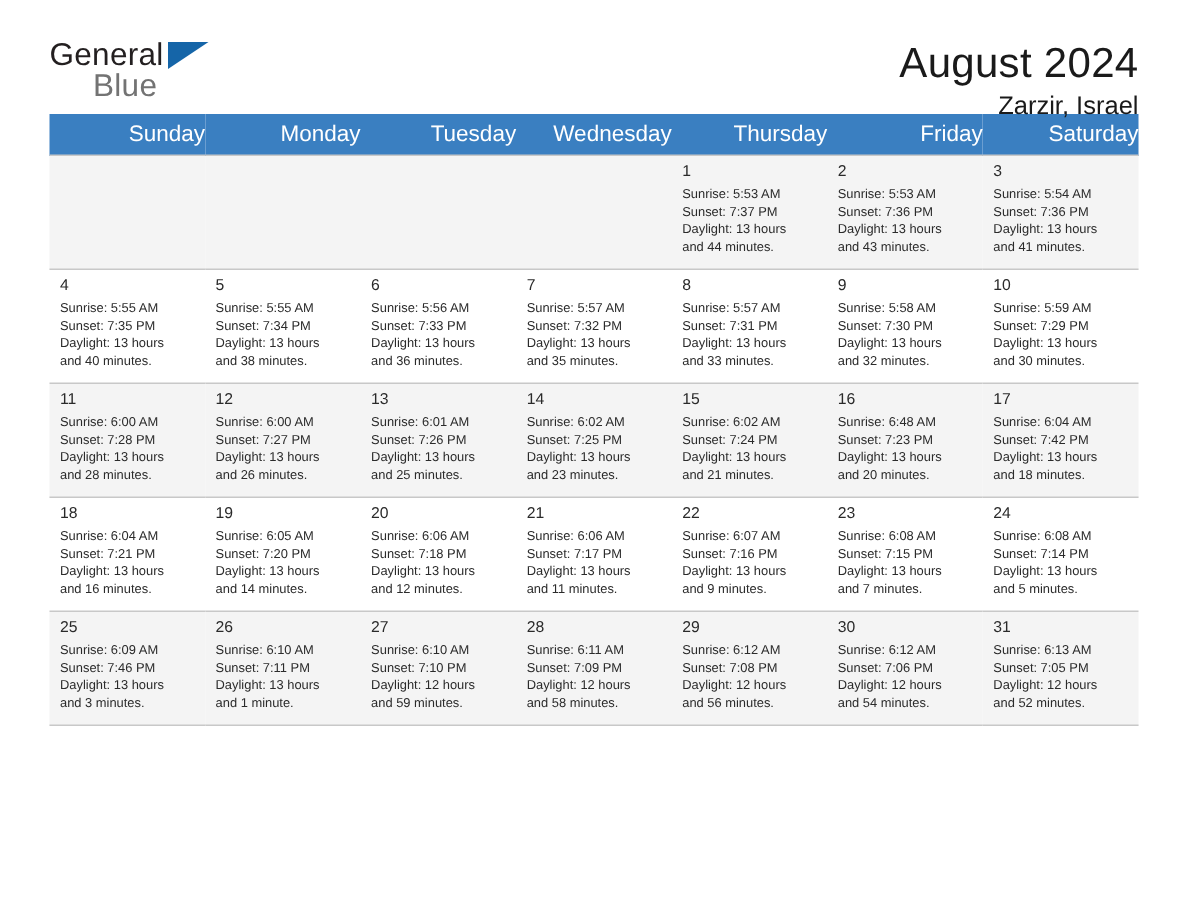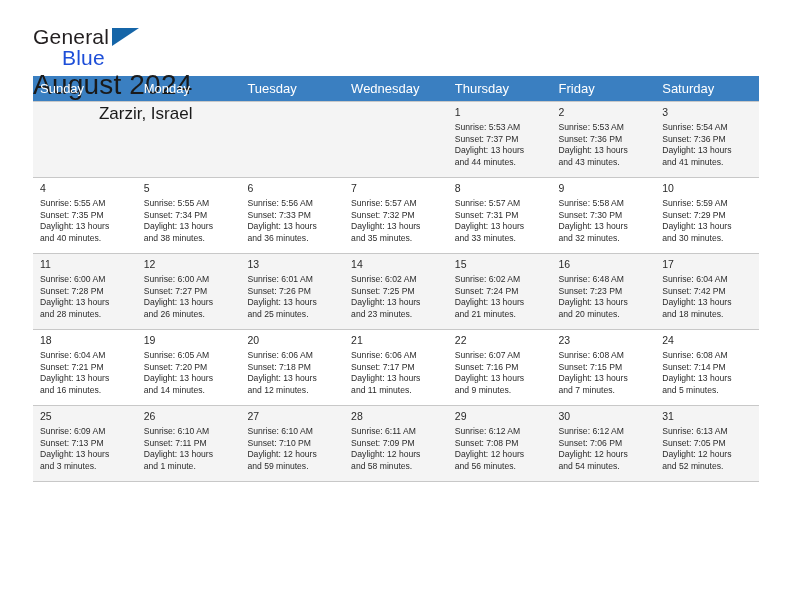--- a/index.html
+++ b/index.html
@@ -24,38 +24,37 @@
   }
 
   
   .header {
     display: flex;
     align-items: flex-start;
     justify-content: space-between;
     height: 72px;
     padding-top: 25px;
     box-sizing: border-box;
-    flex-direction: column;
   }
   .brand {
     position: relative;
     width: 180px;
     padding-top: 2px;
   }
   .brand-line1 {
     font-size: 21px;
     letter-spacing: 0.2px;
     color: #231f20;
     line-height: 20px;
     display: block;
   }
   .brand-line2 {
     font-size: 21px;
     letter-spacing: 0.2px;
-    color: #1d4ed8;
+    color: #737373;
     line-height: 21px;
     display: block;
     margin-left: 29px;
   }
   .brand-triangle {
     position: absolute;
     left: 79px;
     top: 3px;
     width: 0;
     height: 0;
@@ -83,23 +82,23 @@
   
   .calendar {
     width: 726px;
     border-collapse: collapse;
     table-layout: fixed;
     margin-top: 4px;
   }
   .calendar th {
     background: #3a7fc1;
     color: #ffffff;
-    font-size: 13px;
+    font-size: 15px;
     font-weight: normal;
-    text-align: left;
+    text-align: right;
     padding: 5px 0 5px 7px;
     height: 13px;
     border: none;
   }
   .calendar td {
     vertical-align: top;
     height: 76px;
     padding: 3px 7px 4px 7px;
     border-top: 1px solid #c8c8c8;
     border-bottom: 1px solid #c8c8c8;
@@ -386,21 +385,21 @@
               <span class="detail">Daylight: 13 hours</span>
               <span class="detail">and 5 minutes.</span>
             </span>
           </td>
         </tr>
         <tr class="shaded">
           <td>
             <span class="cell-inner">
               <span class="daynum">25</span>
               <span class="detail">Sunrise: 6:09 AM</span>
-              <span class="detail">Sunset: 7:13 PM</span>
+              <span class="detail">Sunset: 7:46 PM</span>
               <span class="detail">Daylight: 13 hours</span>
               <span class="detail">and 3 minutes.</span>
             </span>
           </td>
           <td>
             <span class="cell-inner">
               <span class="daynum">26</span>
               <span class="detail">Sunrise: 6:10 AM</span>
               <span class="detail">Sunset: 7:11 PM</span>
               <span class="detail">Daylight: 13 hours</span>

